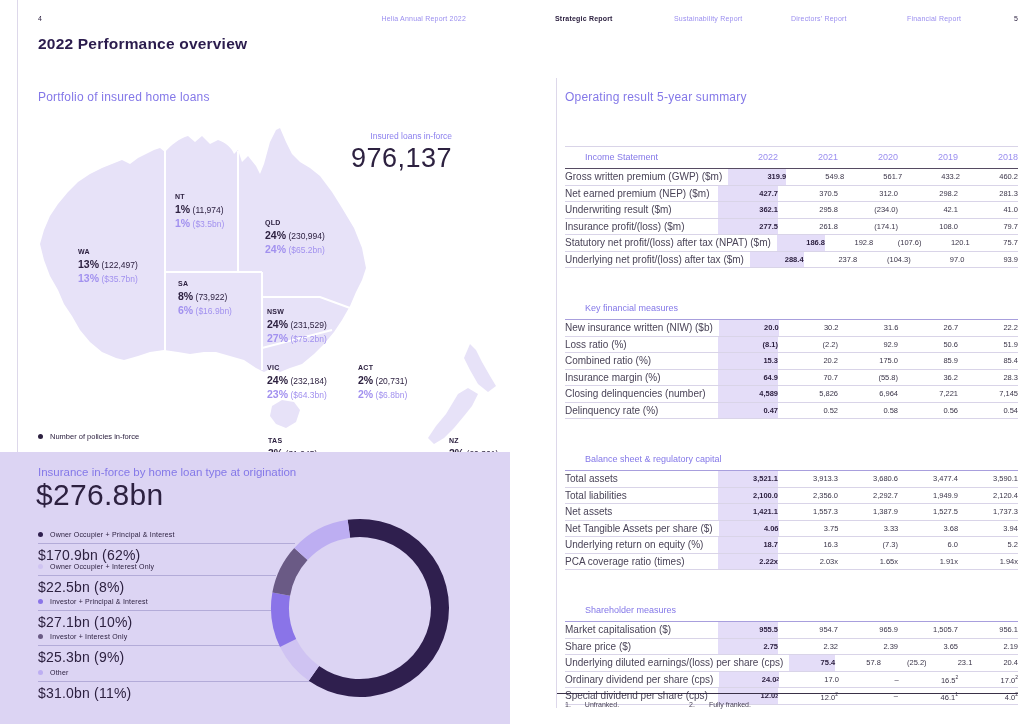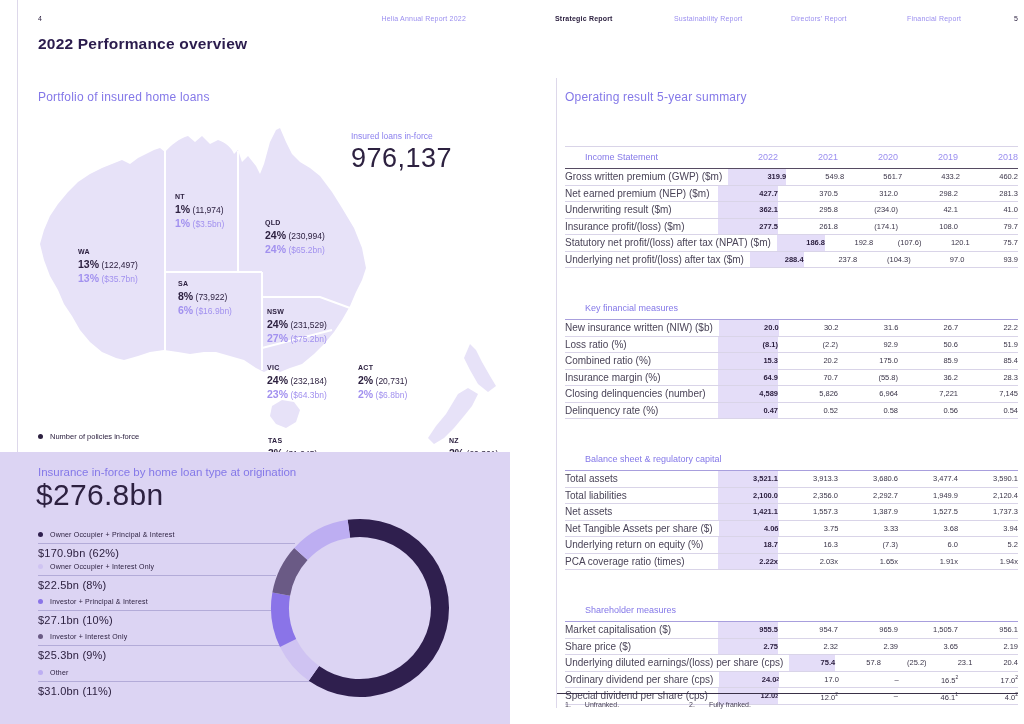--- a/index.html
+++ b/index.html
@@ -27,37 +27,37 @@
   
   #map-wrap { position:absolute; left:20px; top:120px; width:500px; height:340px; }
   #map-svg { position:absolute; left:0; top:0; }
   .state { position:absolute; line-height:1.25; }
   .s-code { font-size:7px; font-weight:700; color:#2d2140; letter-spacing:0.3px; }
   .s-line { font-size:8.5px; white-space:nowrap; margin-top:1px; }
   .s-line b { font-size:10.5px; font-weight:700; }
   .s-l1 { color:#2d2140; }
   .s-l2 { color:#a291ef; }
 
-  #map-stat { position:absolute; left:351px; top:131px; }
+  #map-stat { position:absolute; left:351px; top:131px;text-align:right; }
   #map-stat-label { font-size:8.5px; color:#8c80ee; }
   #map-stat-value { font-size:27px; color:#2d2140; letter-spacing:0.5px; margin-top:2px; }
 
   #map-legend { position:absolute; left:38px; top:408px; }
   .ml-row { display:flex; align-items:center; margin-bottom:6px;margin-top:24px; }
   .dot { width:5px; height:5px; border-radius:50%; margin-right:7px; flex:0 0 auto; }
   .ml-label { font-size:7.5px; color:#2d2140; }
 
   
   #panel { position:absolute; left:0; top:452px; width:510px; height:272px; background:#dcd4f3; }
   #panel-heading { position:absolute; left:38px; top:14px; font-size:11.5px; color:#8478e8; }
   #panel-total { position:absolute; left:36px; top:26px; font-size:30px; color:#2d2140; letter-spacing:0.3px; }
   .lt-item { position:absolute; left:38px; }
   .lt-head { display:flex; align-items:center; padding-bottom:5px; border-bottom:1px solid #b3abd8; }
   .lt-label { font-size:7px; color:#2d2140; letter-spacing:0.2px; }
-  .lt-value { font-size:11px; color:#2d2140; margin-top:3px; letter-spacing:0.2px; }
+  .lt-value { font-size:14px; color:#2d2140; margin-top:3px; letter-spacing:0.2px; }
   #donut { position:absolute; left:270px; top:66px; }
 
   
   #tables { position:absolute; left:565px; top:146px; width:453px; }
   .t-section { width:100%; }
   .t-section + .t-section { margin-top:30px; }
   .t-row { display:flex; align-items:center; }
   .t-head { padding:5px 0 6px 0; border-bottom:1px solid #564b62; border-top:1px solid #d9d4e8; }
   .t-head.no-years { border-bottom:1px solid #a89fdd; border-top:none; }
   .t-head .t-label { font-size:9px; color:#8478e8; font-weight:400;padding-left:20px; }

